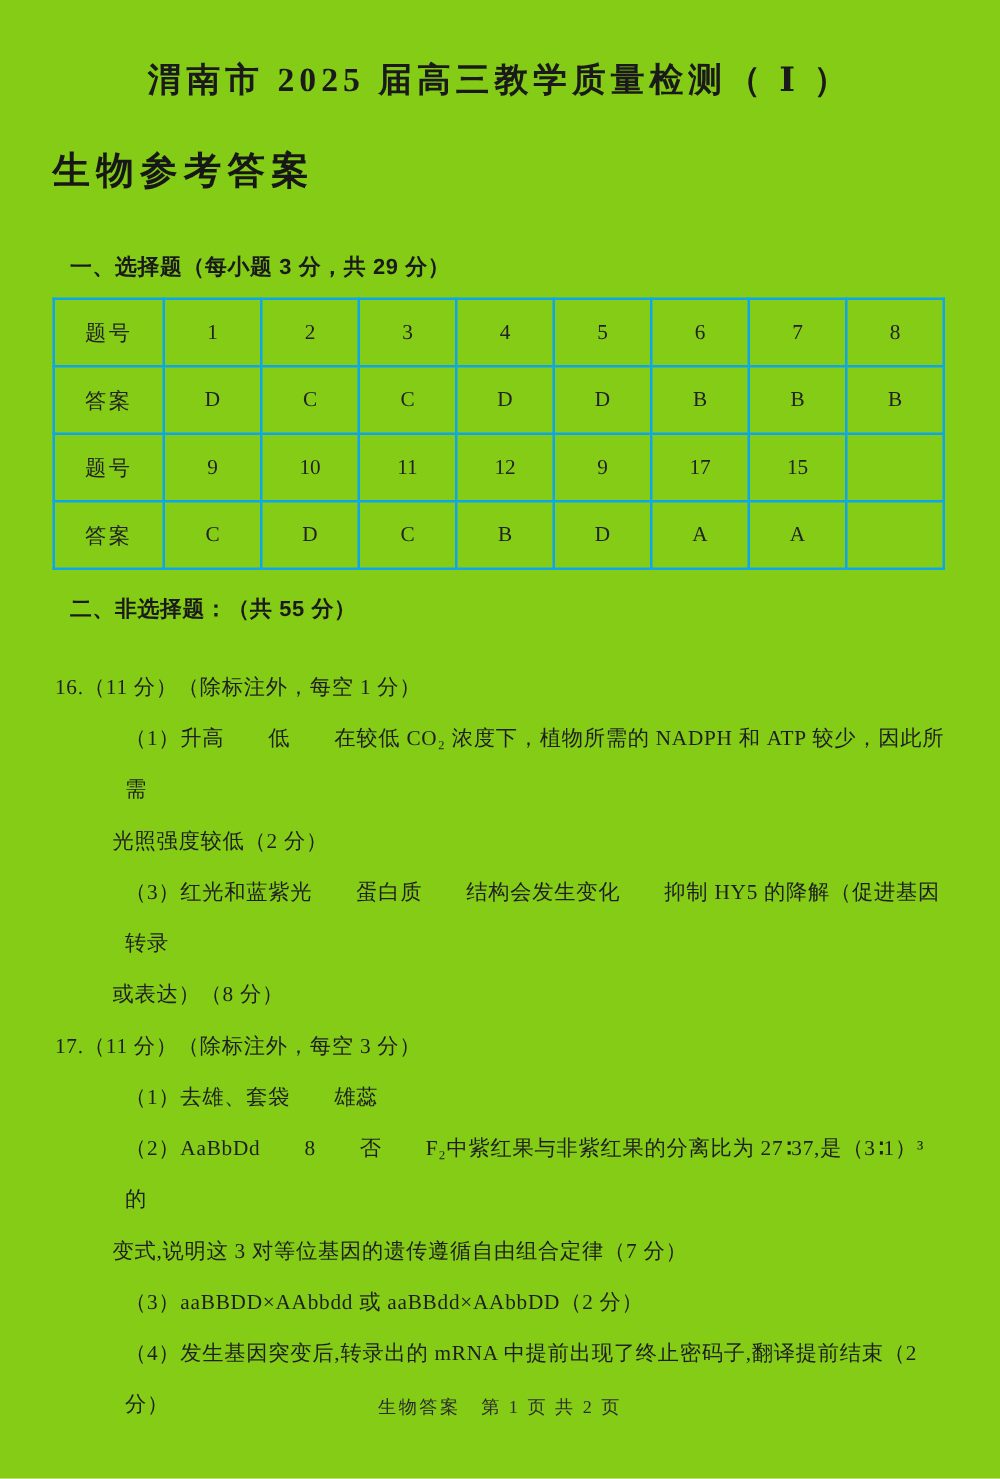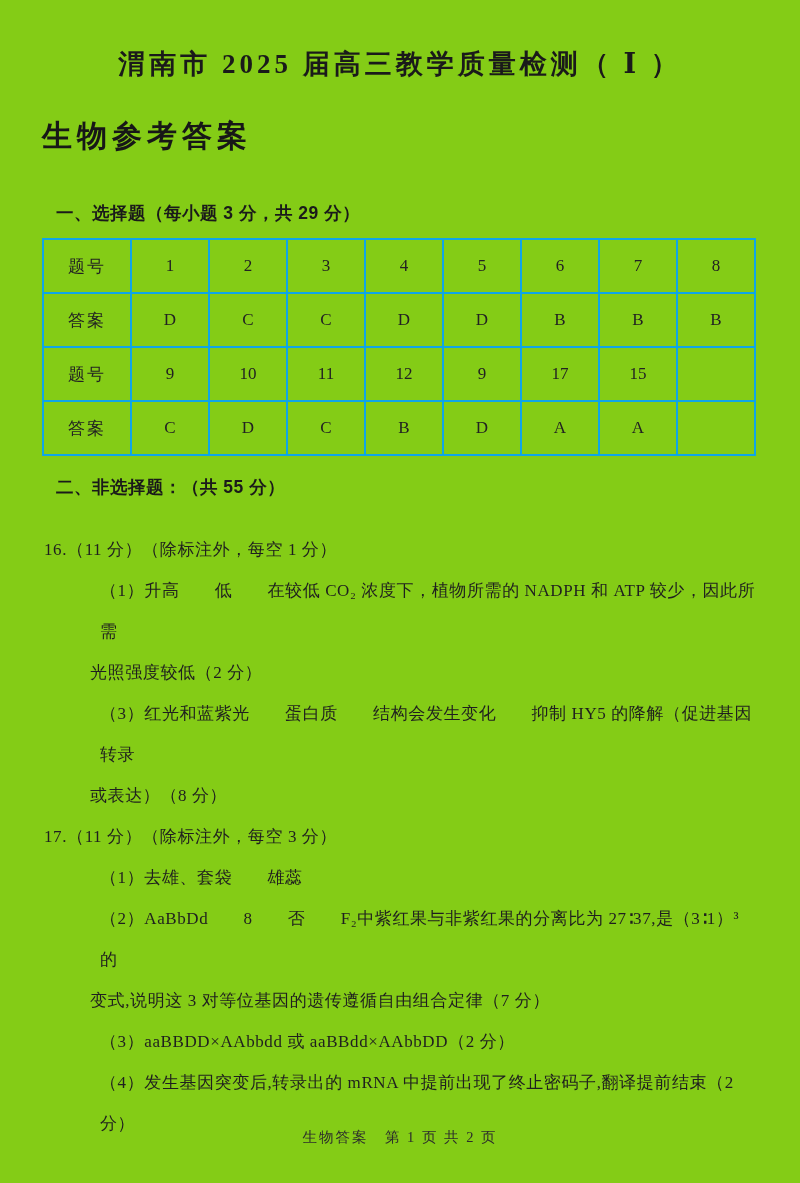--- a/index.html
+++ b/index.html
@@ -95,21 +95,21 @@
     color: #1f1f1f;
     white-space: pre-wrap;
   }
   .l-q     { padding-left: 2px; }
   .l-sub   { padding-left: 58px; }
   .l-flush { padding-left: 0; margin-left: 48px; }
 
   .page-footer {
     position: absolute;
     left: 0;
-    bottom: 36px;
+    bottom: 48px;
     width: 100%;
     text-align: center;
     font-size: 14.5px;
     letter-spacing: 2px;
     color: #2c2c2c;
     white-space: pre-wrap;
   }
 </style>
 </head>
 <body>

